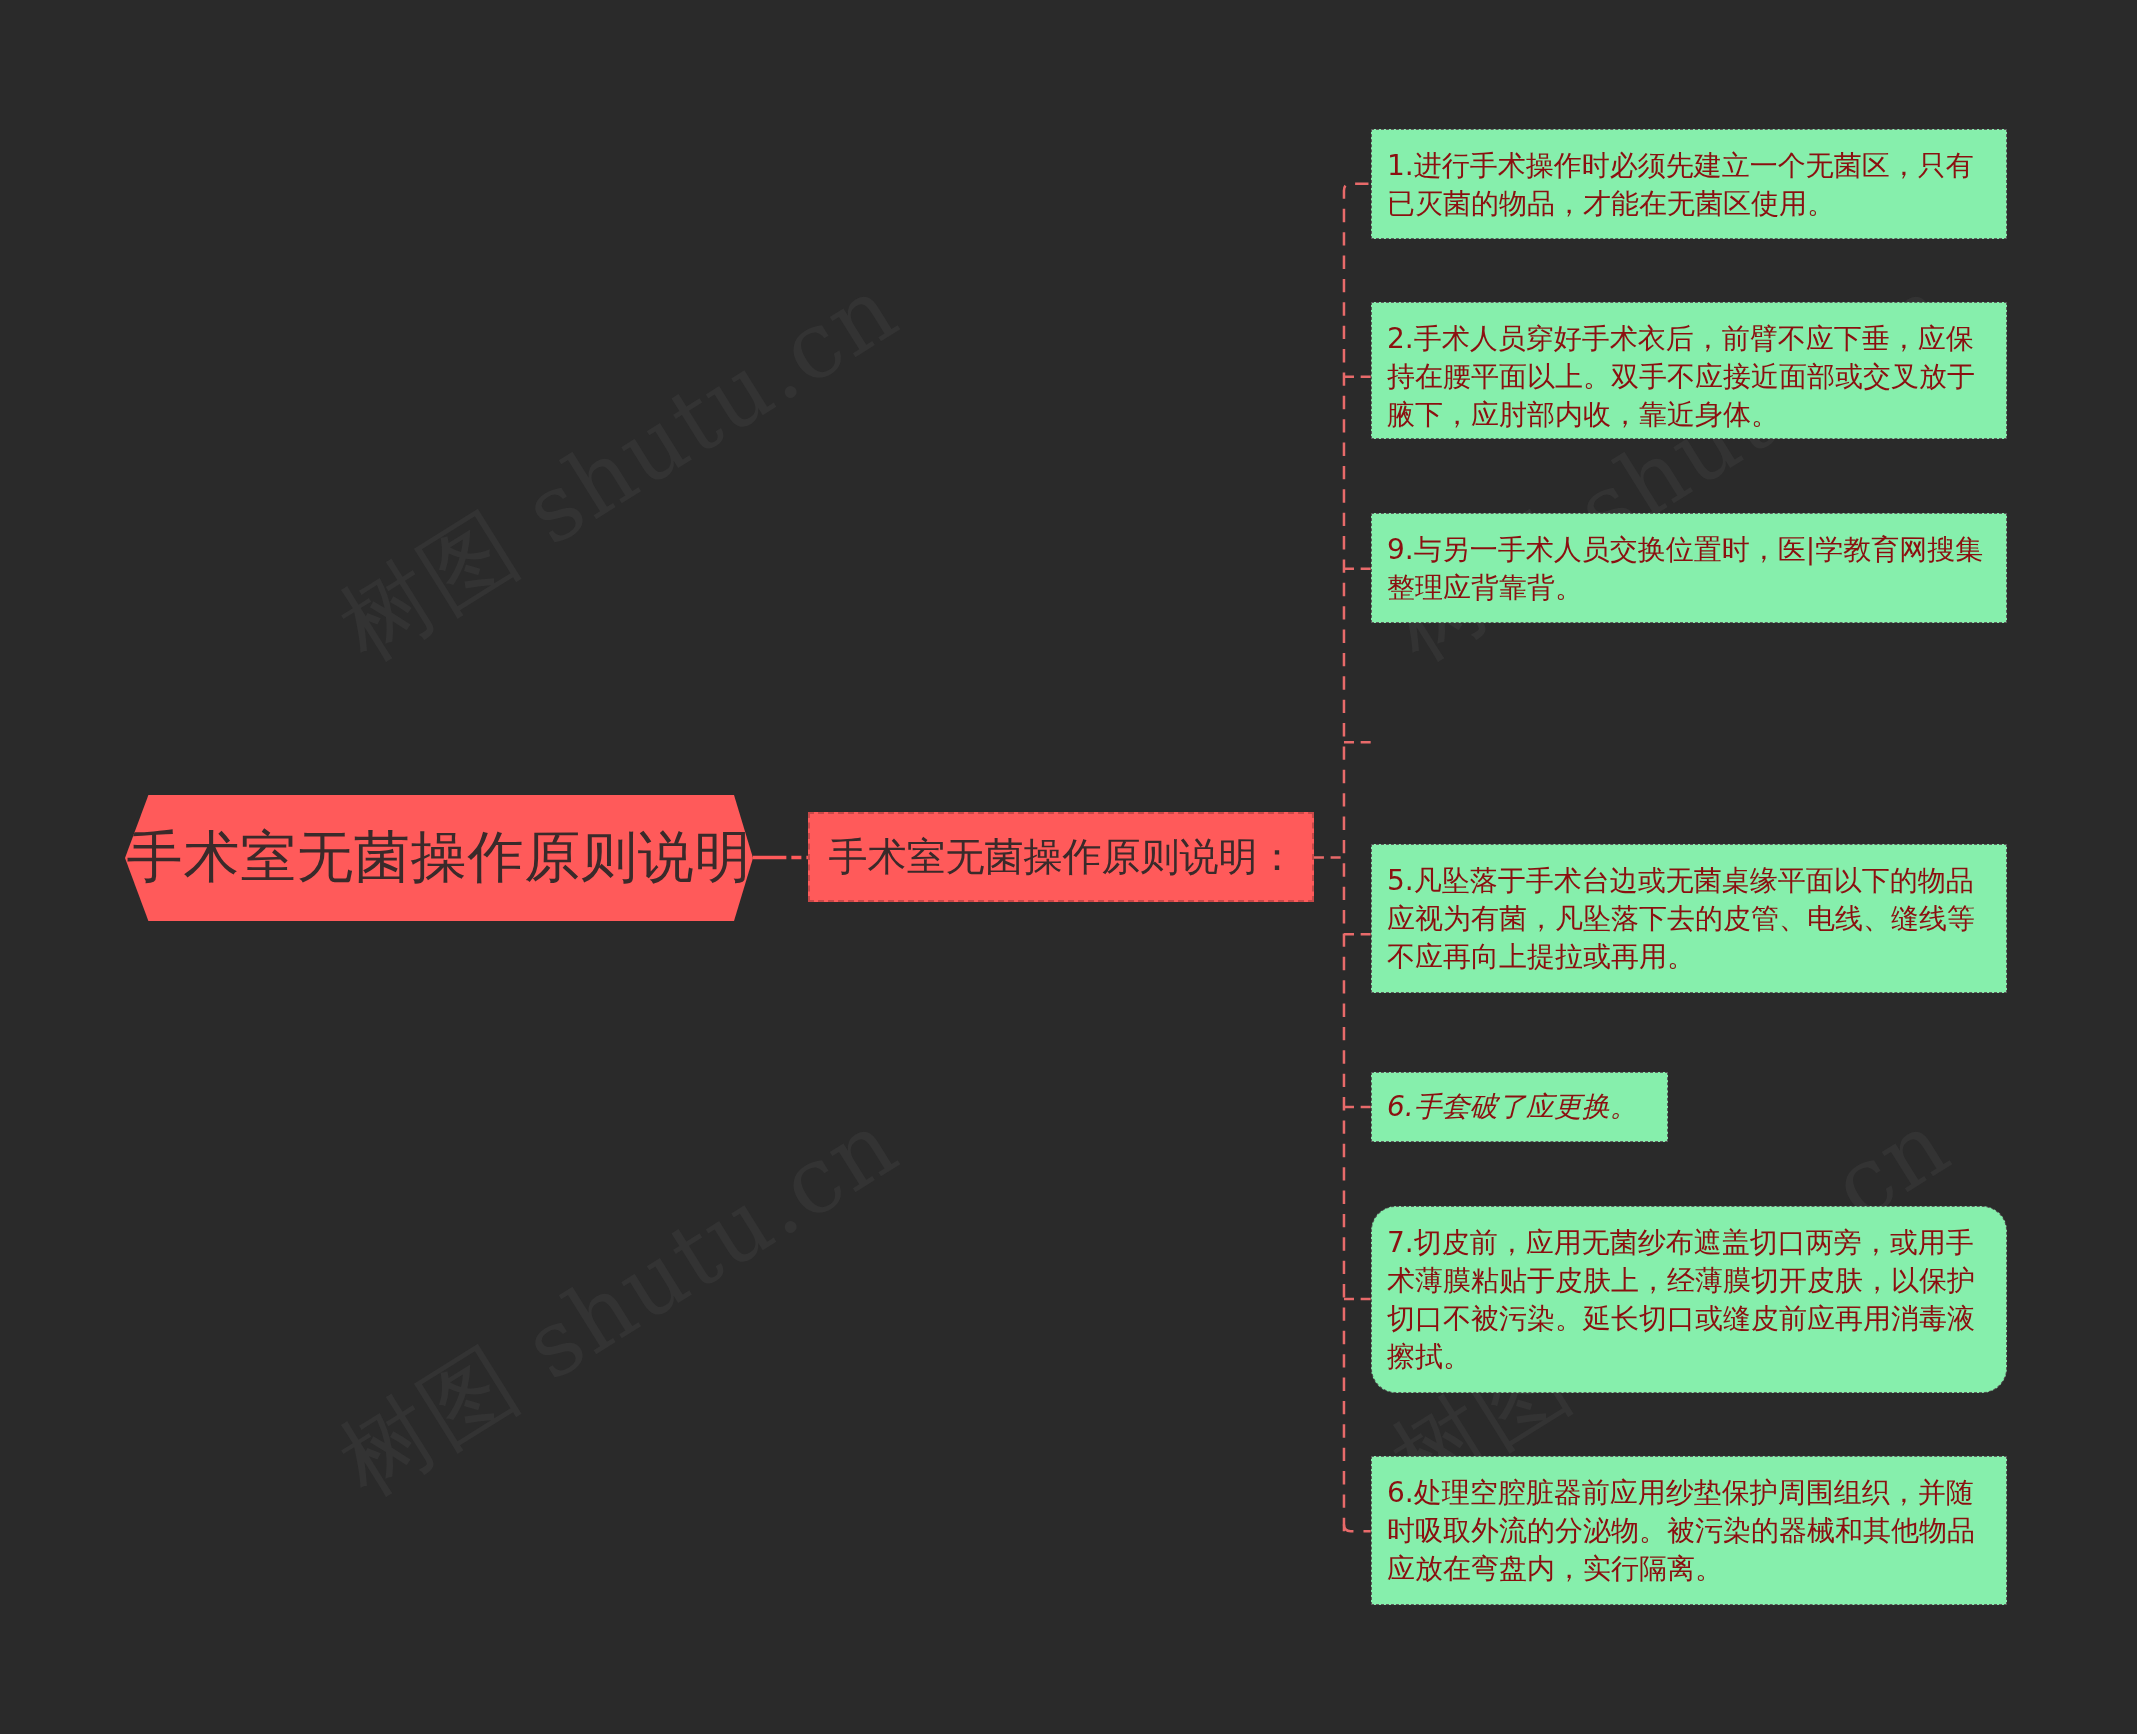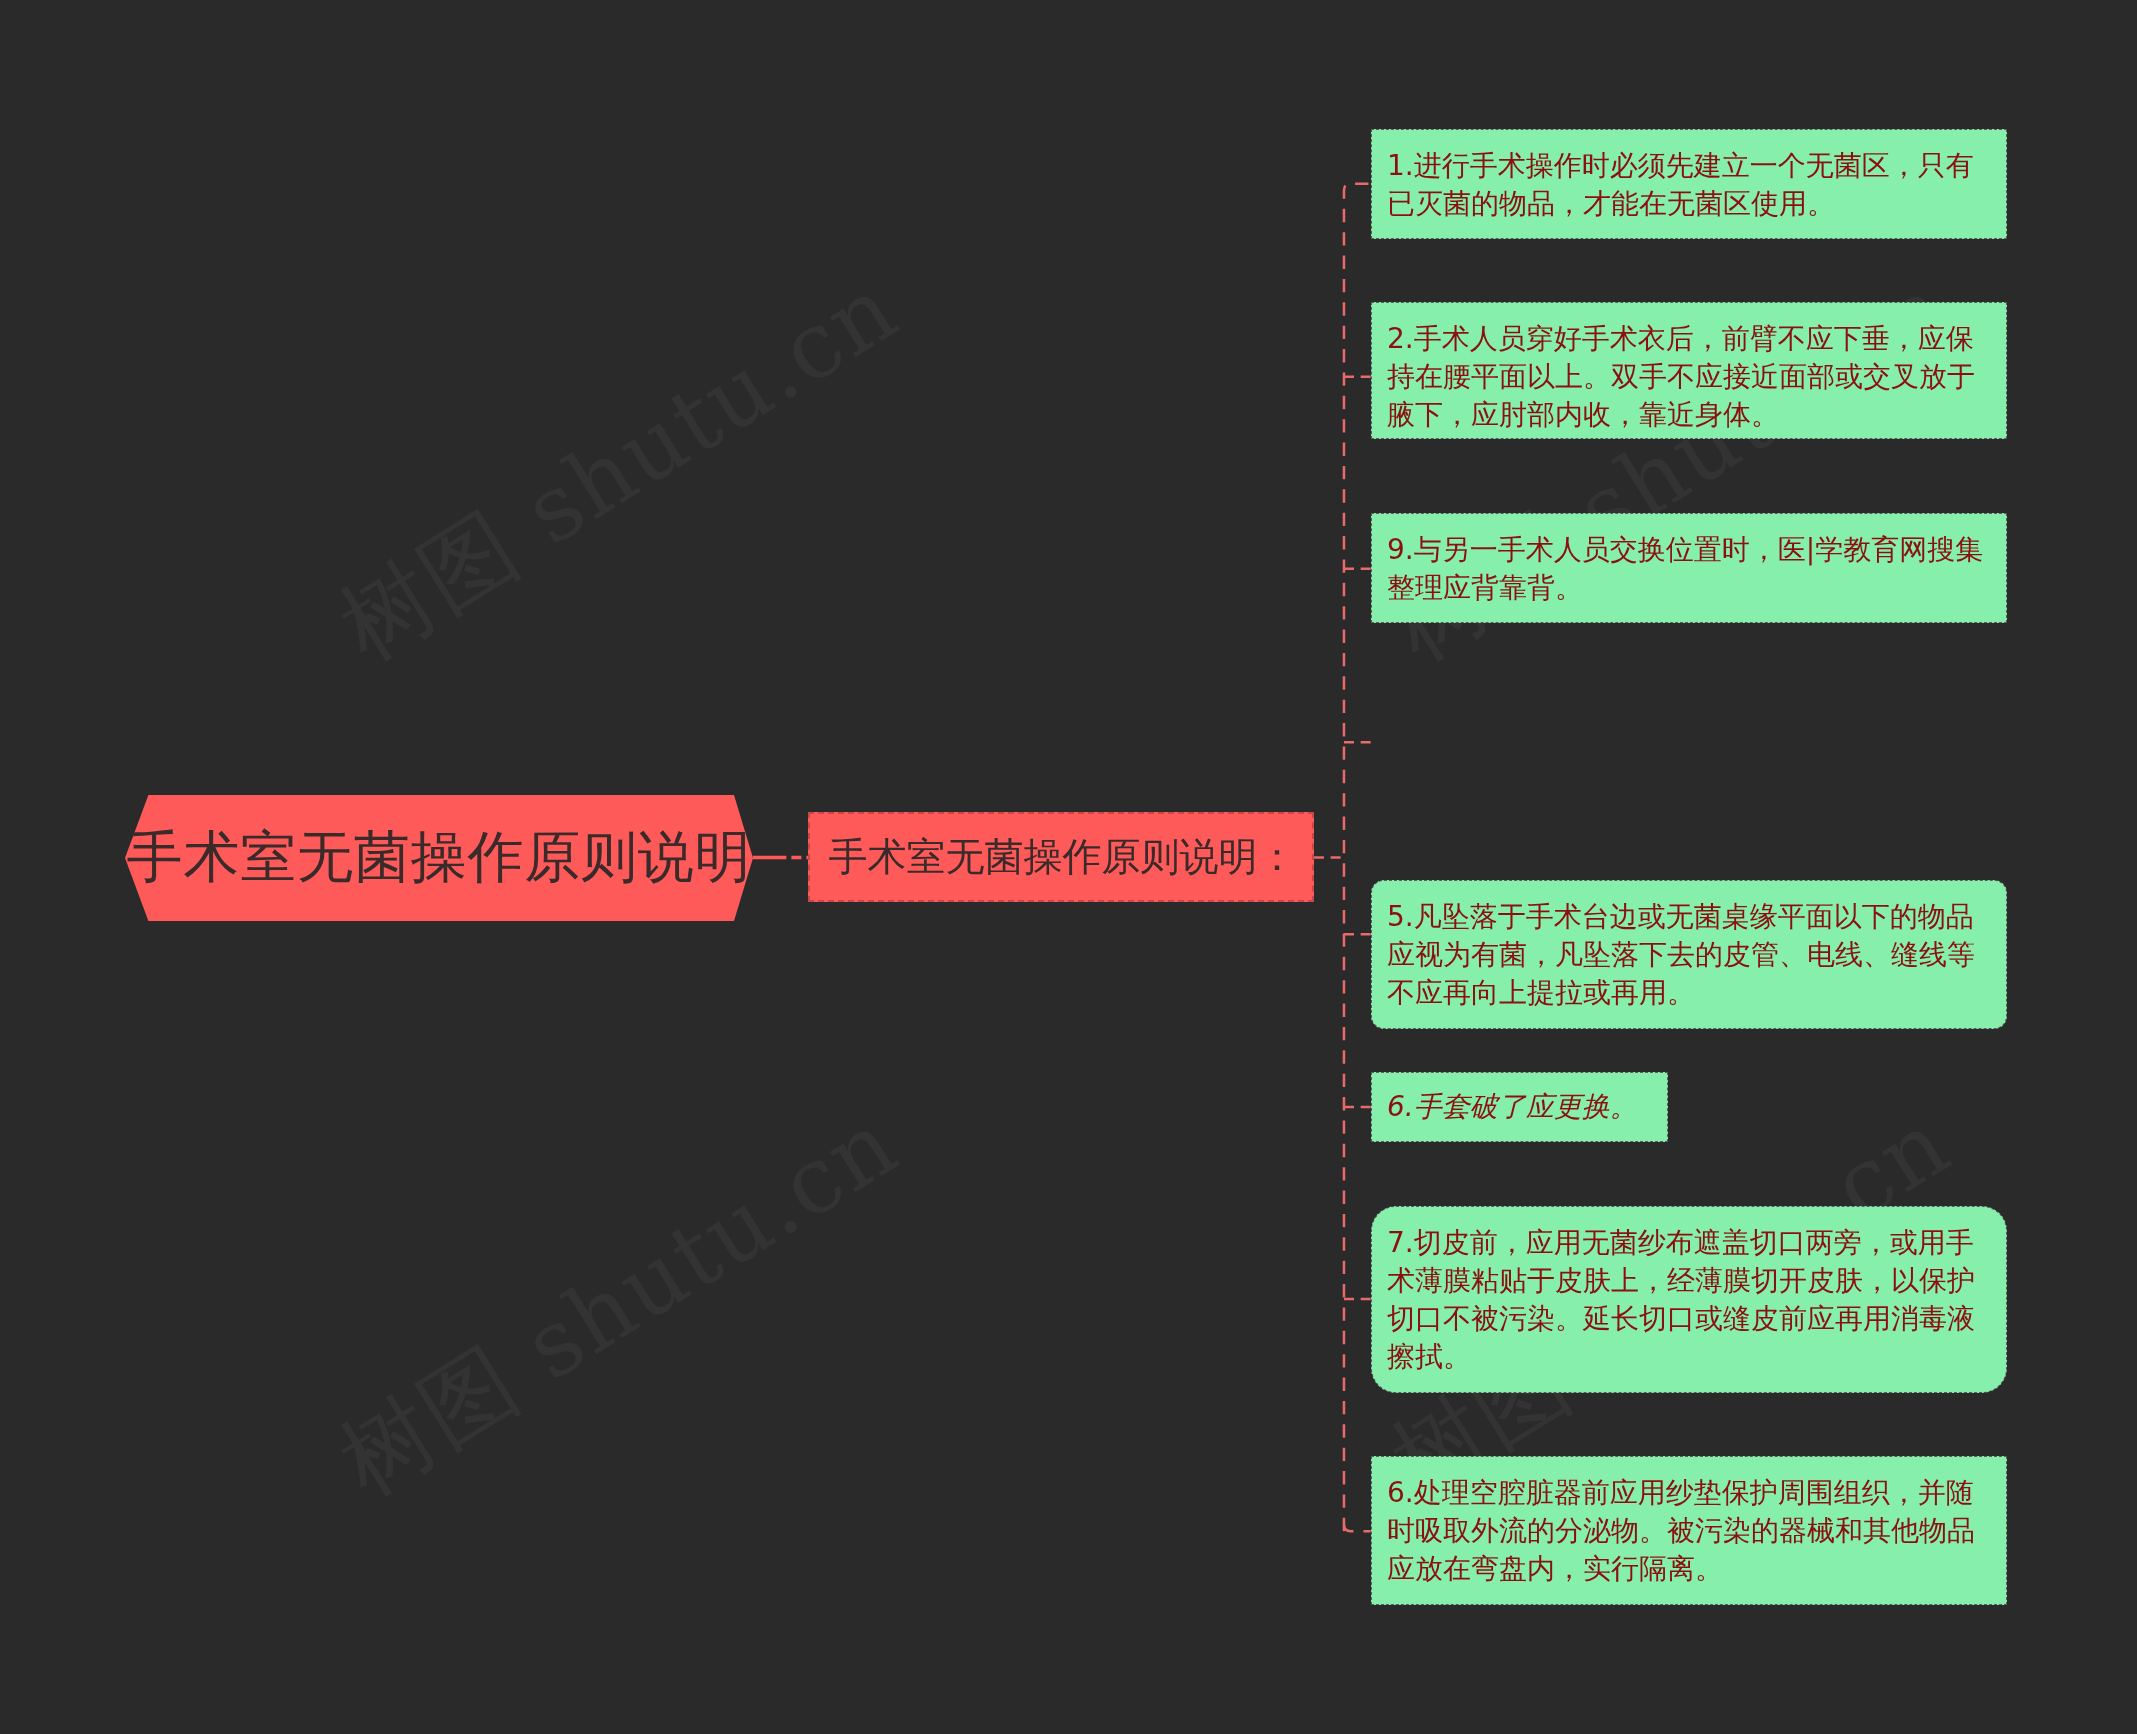--- a/index.html
+++ b/index.html
@@ -94,21 +94,21 @@
 
   <div class="leaf" style="top:129px; height:110px;">
     <span>1.进行手术操作时必须先建立一个无菌区，只有已灭菌的物品，才能在无菌区使用。</span>
   </div>
   <div class="leaf" style="top:302px; height:137px;">
     <span>2.手术人员穿好手术衣后，前臂不应下垂，应保持在腰平面以上。双手不应接近面部或交叉放于腋下，应肘部内收，靠近身体。</span>
   </div>
   <div class="leaf" style="top:513px; height:110px;">
     <span>9.与另一手术人员交换位置时，医|学教育网搜集整理应背靠背。</span>
   </div>
-  <div class="leaf" style="top:880px; height:149px;border-radius:13px;">
+  <div class="leaf" style="top:844px; height:149px;">
     <span>5.凡坠落于手术台边或无菌桌缘平面以下的物品应视为有菌，凡坠落下去的皮管、电线、缝线等不应再向上提拉或再用。</span>
   </div>
   <div class="leaf" style="top:1072px; height:70px; width:297px; padding-top:15px;font-style:italic;">
     <span>6.手套破了应更换。</span>
   </div>
   <div class="leaf" style="top:1206px; height:187px;border-radius:25px;">
     <span>7.切皮前，应用无菌纱布遮盖切口两旁，或用手术薄膜粘贴于皮肤上，经薄膜切开皮肤，以保护切口不被污染。延长切口或缝皮前应再用消毒液擦拭。</span>
   </div>
   <div class="leaf" style="top:1456px; height:149px;">
     <span>6.处理空腔脏器前应用纱垫保护周围组织，并随时吸取外流的分泌物。被污染的器械和其他物品应放在弯盘内，实行隔离。</span>

